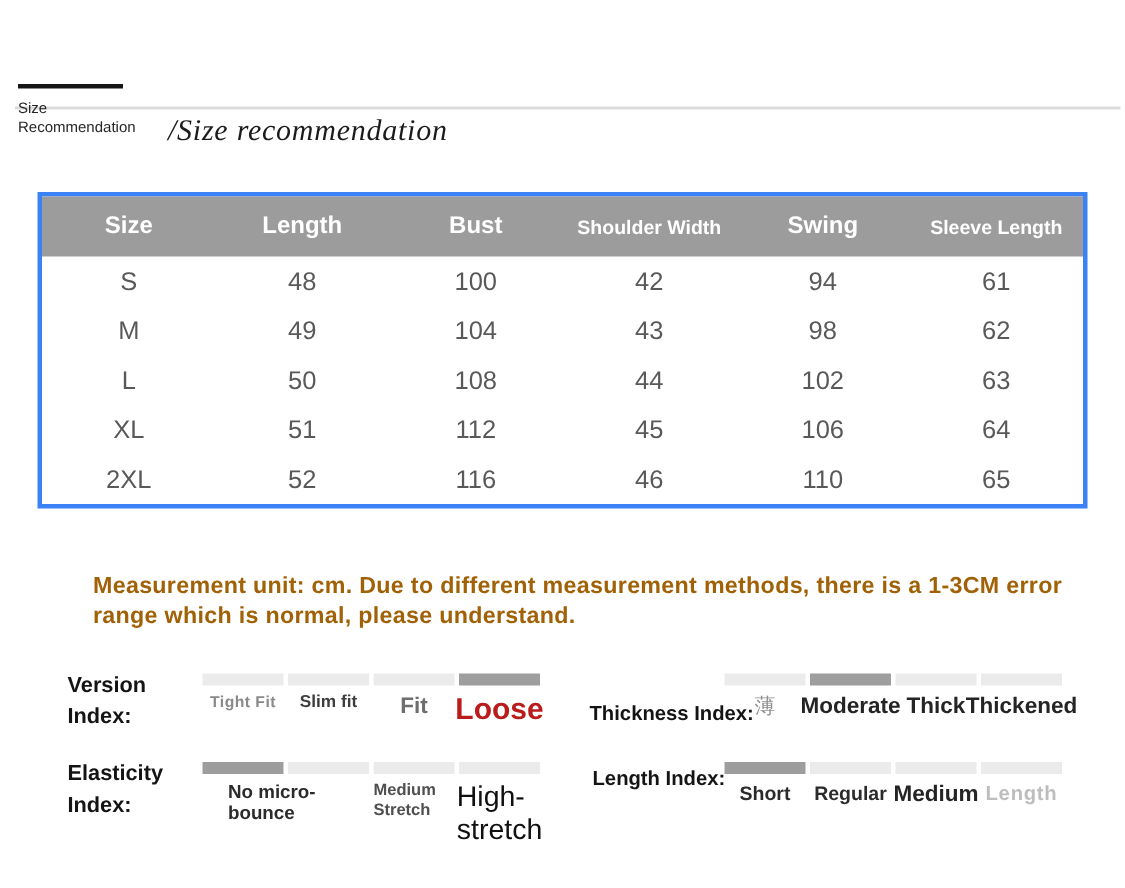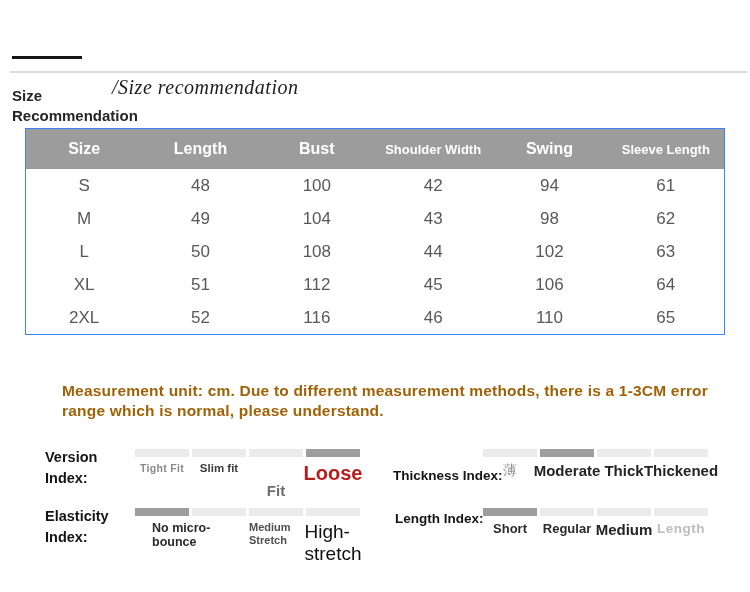--- a/index.html
+++ b/index.html
@@ -4,25 +4,25 @@
 <style>
   * { margin:0; padding:0; box-sizing:border-box; }
   body { background:#fff; font-family:"Liberation Sans", sans-serif; }
   .container { position:relative; width:750px; height:592px; background:#ffffff; overflow:hidden; }
 
   .abs { position:absolute; }
 
   
   .black-line { left:12px; top:56px; width:70px; height:3px; background:#161616; }
   .top-divider { left:10px; top:71px; width:737px; height:2px; background:#dcdcdc; }
-  .section-label { left:12px; top:86px; width:80px; font-size:15px; font-weight:700; color:#262626; line-height:1.3; }
+  .section-label { left:12px; top:66px; width:80px; font-size:10px; font-weight:400; color:#262626; line-height:1.3; }
   .page-title { left:112px; top:76px; font-family:"Liberation Serif", serif; font-style:italic; font-size:20px; color:#1c1c1c; letter-spacing:0.5px; }
 
   
-  .size-table { left:25px; top:128px; width:700px; border:1px solid #3b82f6; background:#fff; }
+  .size-table { left:25px; top:128px; width:700px; border:3px solid #3b82f6; background:#fff; }
   .thead { display:flex; height:40px; background:#9c9c9c; }
   .thcell { flex:1; display:flex; align-items:center; justify-content:center; color:#ffffff; font-weight:700; }
   .h-lg { font-size:16px; }
   .h-sm { font-size:13px; }
   .trow { display:flex; height:33px; }
   .tcell { flex:1; display:flex; align-items:center; justify-content:center; font-size:17px; color:#595959; }
 
   
   .note { left:62px; top:381px; width:648px; font-size:15.5px; font-weight:700; color:#a16207; line-height:1.3; letter-spacing:0.2px; }
 
@@ -40,21 +40,21 @@
   .opts-length     { left:483px; top:508px; }
 
   .opt { width:54px; display:flex; flex-direction:column; align-items:center; }
   .bar { width:100%; height:8px; margin-bottom:5px; }
   .bar-light { background:#ebebeb; }
   .bar-dark  { background:#9e9e9e; }
   .olabel { text-align:left; white-space:nowrap; }
 
   .s-t1  { font-size:10.5px; font-weight:700; color:#8a8a8a; letter-spacing:0.3px; }
   .s-t2  { font-size:11.5px; font-weight:700; color:#3d3d3d; }
-  .s-t3  { font-size:15px;   font-weight:700; color:#6e6e6e;margin-top:20px; }
+  .s-t3  { font-size:15px;   font-weight:700; color:#6e6e6e; }
   .s-t4  { font-size:20px;   font-weight:700; color:#b91c1c; }
   .s-e1  { font-size:12.5px; font-weight:700; color:#2b2b2b; white-space:normal; line-height:1.15; width:64px; text-align:left; transform:translateX(22px); }
   .s-e2  { font-size:11px;   font-weight:700; color:#4f4f4f; white-space:normal; line-height:1.15; }
   .s-e3  { font-size:19px; font-weight:400; color:#101010; white-space:normal; line-height:1.15; }
   .s-th0 { font-size:14px;   font-weight:400; color:#8f8f8f; }
   .s-th1 { font-size:15px;   font-weight:700; color:#242424; }
   .s-L1  { font-size:13px;   font-weight:700; color:#2b2b2b; }
   .s-Lm  { font-size:13.5px; font-weight:700; color:#bdbdbd; letter-spacing:0.5px; }
 </style>
 </head>

